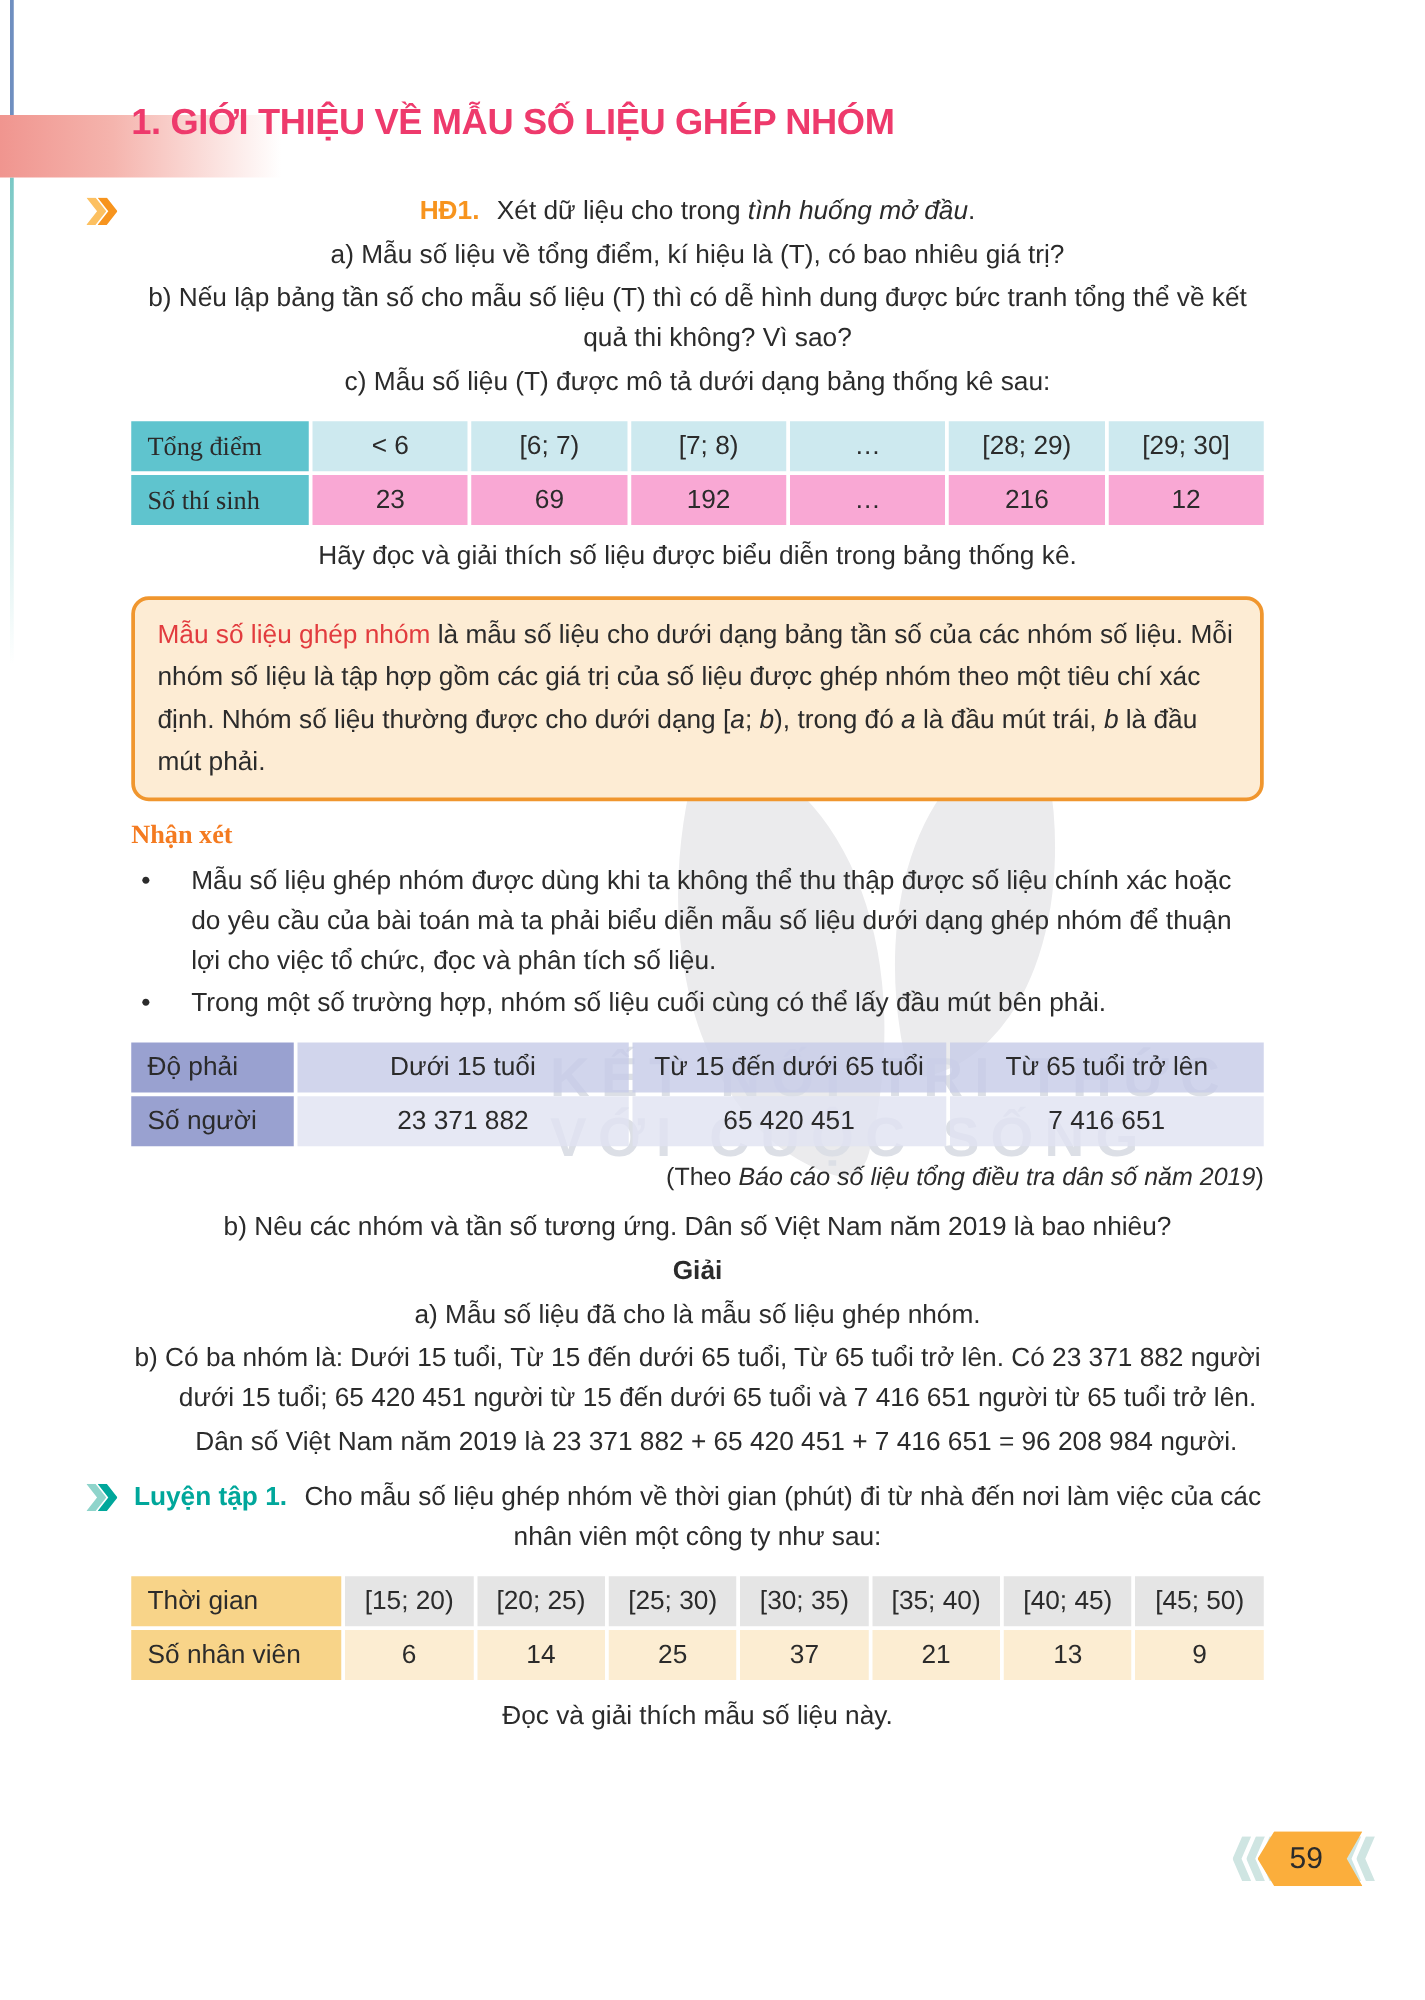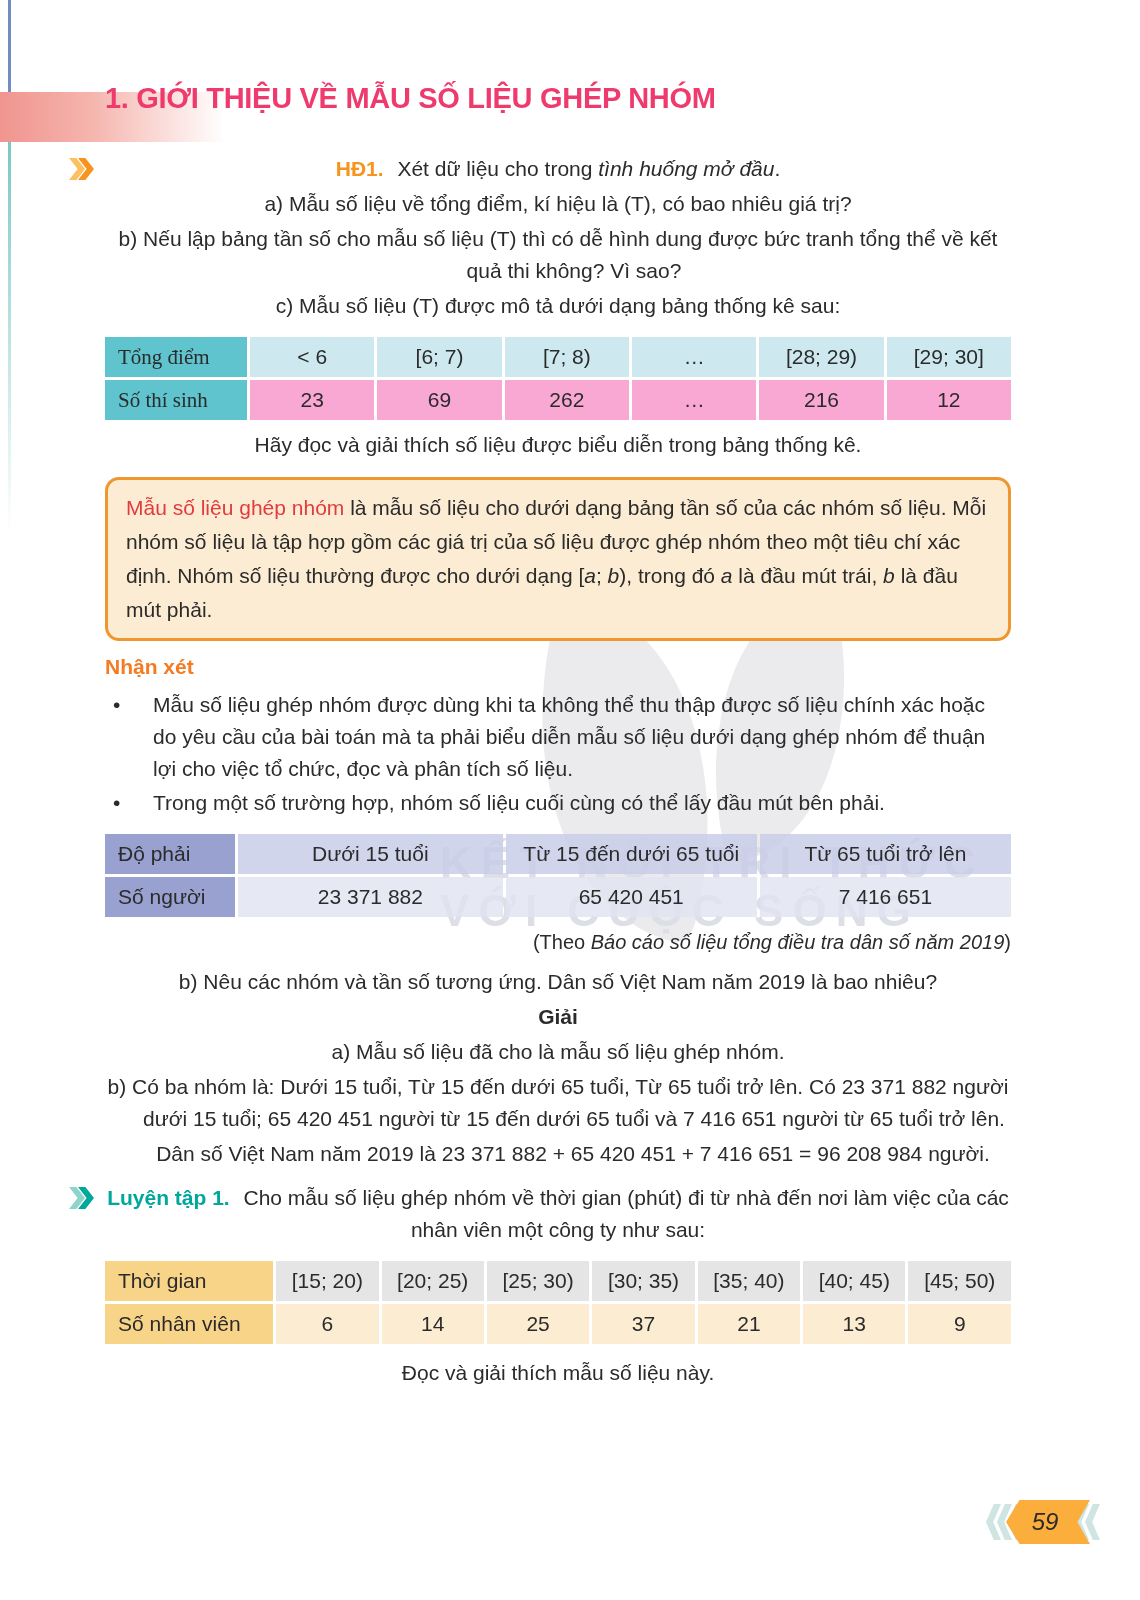--- a/index.html
+++ b/index.html
@@ -59,29 +59,29 @@
   .t-teal tr.r2 td:not(:first-child){background:#f9a8d4;}
   .t-purple td:first-child{background:rgba(148,156,206,0.95);}
   .t-purple tr.r1 td:not(:first-child){background:rgba(199,204,232,0.82);}
   .t-purple tr.r2 td:not(:first-child){background:rgba(224,227,242,0.82);}
   .t-amber td:first-child{background:#f8d489;}
   .t-amber tr.r1 td:not(:first-child){background:#e5e5e5;}
   .t-amber tr.r2 td:not(:first-child){background:#fcedd2;}
 
   .defbox{margin:16px 0 10px;border:3px solid #f0962e;border-radius:14px;
     background:#fdecd4;padding:11px 18px;line-height:34px;}
-  .remark-title{color:#f47b21;font-weight:bold;margin:4px 0 6px;}
+  .remark-title{color:#f47b21;font-weight:bold;margin:4px 0 6px;font-family:Liberation Serif, serif;}
   .bullet{display:flex;margin:2px 0;}
   .dot{width:40px;padding-left:8px;}
   .btext{flex:1;}
   .source{text-align:right;font-size:20px;margin:4px 0 8px;}
   .indent30{padding-left:30px;}
 
   
-  .footer{position:absolute;right:0;top:1500px;height:60px;width:150px;z-index:3;font-style:italic;}
+  .footer{position:absolute;right:0;top:1465px;height:60px;width:150px;z-index:3;}
   .fch-row{position:absolute;left:0;top:4px;display:flex;}
   .fch{width:15px;height:36px;background:#cfe5e2;margin-left:-4px;
     clip-path:polygon(52% 0,100% 0,48% 50%,100% 100%,52% 100%,0 50%);}
   .banner{position:absolute;left:16px;top:0;width:84px;height:44px;background:#fbae3c;
     clip-path:polygon(16% 0,100% 0,85% 50%,100% 100%,16% 100%,0 50%);
     display:flex;align-items:center;justify-content:center;
     font-size:24px;color:#2b2b2b;padding-right:6px;box-sizing:border-box;}
 </style>
 </head>
 <body>
@@ -129,21 +129,21 @@
         <td>[6; 7)</td>
         <td>[7; 8)</td>
         <td>…</td>
         <td>[28; 29)</td>
         <td>[29; 30]</td>
       </tr>
       <tr class="r2">
         <td>Số thí sinh</td>
         <td>23</td>
         <td>69</td>
-        <td>262</td>
+        <td>192</td>
         <td>…</td>
         <td>216</td>
         <td>12</td>
       </tr>
     </tbody>
       </table>
 
     <div class="para">Hãy đọc và giải thích số liệu được biểu diễn trong bảng thống kê.</div>
 
     <div class="defbox">

